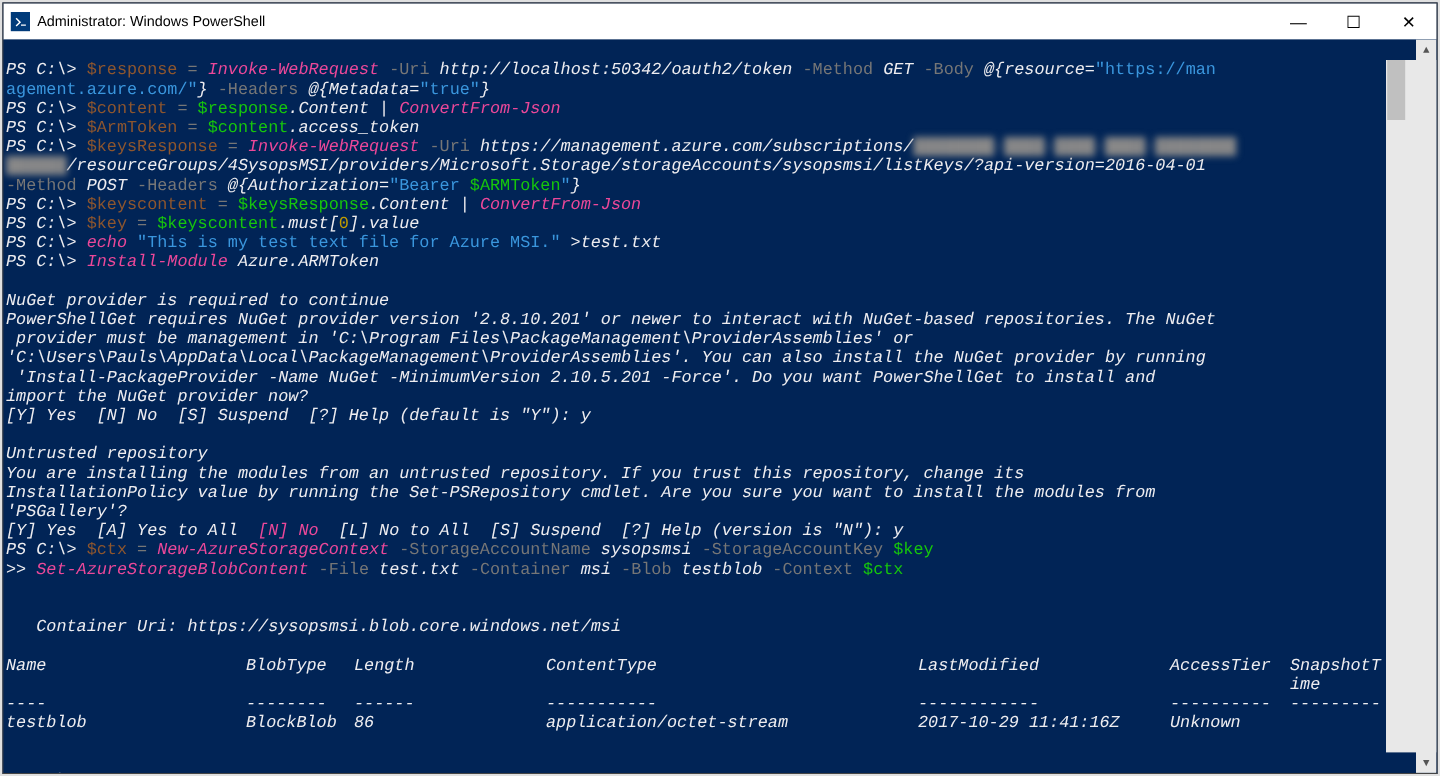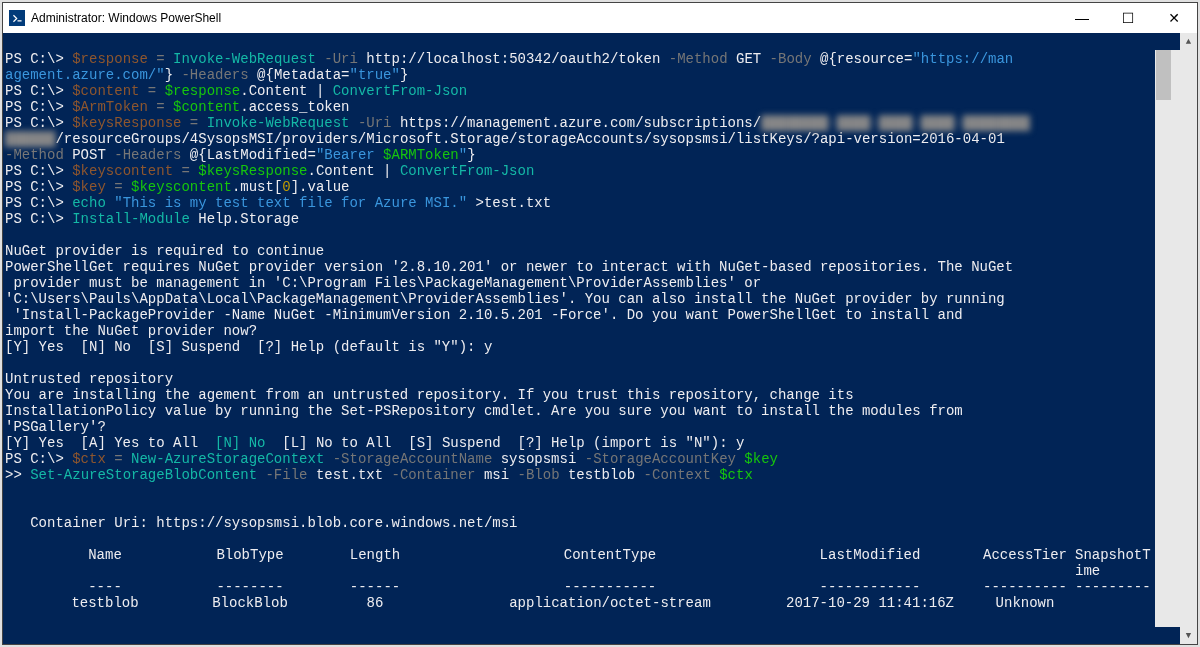--- a/index.html
+++ b/index.html
@@ -57,22 +57,22 @@
       background: #012456;
       color: #eee;
       padding: 2px 2px;
       font-size: 14px;
       line-height: 16px;
       white-space: pre;
       overflow: hidden;
       position: relative;
     }
     .terminal-line { white-space: pre-wrap; word-break: break-all; }
-    .c-white { color: #eeedf0; }
-    .c-cmd { color: #14b8a6; }
+    .c-white { color: #eeedf0; font-style: italic; }
+    .c-cmd { color: #ec4899; font-style: italic; }
     .c-green { color: #16c60c; }
     .c-gray { color: #767676; }
     .c-darkyellow { color: #c19c00; }
     .c-darkcyan { color: #3a96dd; }
     .c-red { color:#8e562e;}
     .blur { filter: blur(3px); color:#888;}
     .scrollbar {
       position: absolute;
       right: 0; top: 0;
       width: 17px; height: 100%;
@@ -82,21 +82,21 @@
       align-items:center;
     }
     .sb-arrow {
       width:17px; height:17px;
       background:#e8e8e8;
       display:flex;align-items:center;justify-content:center;
       font-size:9px;color:#555;
     }
     .sb-track { flex:1; background:#e8e8e8; position:relative;}
     .sb-thumb { position:absolute; width:15px; left:1px; top:0; height:50px; background:#c0c0c0;}
-    .tbl { margin-top:0;text-align:center;}
+    .tbl { margin-top:0;}
   </style>
 </head>
 <body>
 
 <div class="window">
   <div class="titlebar">
     <span class="icon">
       <svg viewBox="0 0 16 16">
           <rect width="16" height="16" fill="#013b7a"></rect>
           <path d="M3 4l4 4-4 4M8 11h5" stroke="#fff" stroke-width="1.5" fill="none"></path>
@@ -109,39 +109,39 @@
       <div class="win-btn close">✕</div>
     </div>
   </div>
   <div class="terminal">
 <span class="terminal-line"><span class="c-white">PS C:\&gt; </span><span class="c-red">$response</span><span class="c-gray"> = </span><span class="c-cmd">Invoke-WebRequest</span><span class="c-gray"> -Uri</span><span class="c-white"> http://localhost:50342/oauth2/token</span><span class="c-gray"> -Method</span><span class="c-white"> GET</span><span class="c-gray"> -Body</span><span class="c-white"> @{resource=</span><span class="c-darkcyan">"https://man</span></span>
 <span class="terminal-line"><span class="c-darkcyan">agement.azure.com/"</span><span class="c-white">}</span><span class="c-gray"> -Headers</span><span class="c-white"> @{Metadata=</span><span class="c-darkcyan">"true"</span><span class="c-white">}</span></span>
 <span class="terminal-line"><span class="c-white">PS C:\&gt; </span><span class="c-red">$content</span><span class="c-gray"> = </span><span class="c-green">$response</span><span class="c-white">.Content | </span><span class="c-cmd">ConvertFrom-Json</span></span>
 <span class="terminal-line"><span class="c-white">PS C:\&gt; </span><span class="c-red">$ArmToken</span><span class="c-gray"> = </span><span class="c-green">$content</span><span class="c-white">.access_token</span></span>
 <span class="terminal-line"><span class="c-white">PS C:\&gt; </span><span class="c-red">$keysResponse</span><span class="c-gray"> = </span><span class="c-cmd">Invoke-WebRequest</span><span class="c-gray"> -Uri</span><span class="c-white"> https://management.azure.com/subscriptions/</span><span class="blur">████████-████-████-████-████████</span></span>
 <span class="terminal-line"><span class="blur">██████</span><span class="c-white">/resourceGroups/4SysopsMSI/providers/Microsoft.Storage/storageAccounts/sysopsmsi/listKeys/?api-version=2016-04-01</span></span>
-<span class="terminal-line"><span class="c-gray">-Method</span><span class="c-white"> POST</span><span class="c-gray"> -Headers</span><span class="c-white"> @{LastModified=</span><span class="c-darkcyan">"Bearer </span><span class="c-green">$ARMToken</span><span class="c-darkcyan">"</span><span class="c-white">}</span></span>
+<span class="terminal-line"><span class="c-gray">-Method</span><span class="c-white"> POST</span><span class="c-gray"> -Headers</span><span class="c-white"> @{Authorization=</span><span class="c-darkcyan">"Bearer </span><span class="c-green">$ARMToken</span><span class="c-darkcyan">"</span><span class="c-white">}</span></span>
 <span class="terminal-line"><span class="c-white">PS C:\&gt; </span><span class="c-red">$keyscontent</span><span class="c-gray"> = </span><span class="c-green">$keysResponse</span><span class="c-white">.Content | </span><span class="c-cmd">ConvertFrom-Json</span></span>
 <span class="terminal-line"><span class="c-white">PS C:\&gt; </span><span class="c-red">$key</span><span class="c-gray"> = </span><span class="c-green">$keyscontent</span><span class="c-white">.must[</span><span class="c-darkyellow">0</span><span class="c-white">].value</span></span>
 <span class="terminal-line"><span class="c-white">PS C:\&gt; </span><span class="c-cmd">echo</span><span class="c-darkcyan"> "This is my test text file for Azure MSI."</span><span class="c-white"> &gt;test.txt</span></span>
-<span class="terminal-line"><span class="c-white">PS C:\&gt; </span><span class="c-cmd">Install-Module</span><span class="c-white"> Help.Storage</span></span>
+<span class="terminal-line"><span class="c-white">PS C:\&gt; </span><span class="c-cmd">Install-Module</span><span class="c-white"> Azure.ARMToken</span></span>
 <span class="terminal-line">&nbsp;</span>
 <span class="terminal-line c-white">NuGet provider is required to continue</span>
 <span class="terminal-line c-white">PowerShellGet requires NuGet provider version '2.8.10.201' or newer to interact with NuGet-based repositories. The NuGet</span>
 <span class="terminal-line c-white"> provider must be management in 'C:\Program Files\PackageManagement\ProviderAssemblies' or</span>
 <span class="terminal-line c-white">'C:\Users\Pauls\AppData\Local\PackageManagement\ProviderAssemblies'. You can also install the NuGet provider by running</span>
 <span class="terminal-line c-white"> 'Install-PackageProvider -Name NuGet -MinimumVersion 2.10.5.201 -Force'. Do you want PowerShellGet to install and</span>
 <span class="terminal-line c-white">import the NuGet provider now?</span>
 <span class="terminal-line c-white">[Y] Yes  [N] No  [S] Suspend  [?] Help (default is "Y"): y</span>
 <span class="terminal-line">&nbsp;</span>
 <span class="terminal-line c-white">Untrusted repository</span>
-<span class="terminal-line c-white">You are installing the agement from an untrusted repository. If you trust this repository, change its</span>
+<span class="terminal-line c-white">You are installing the modules from an untrusted repository. If you trust this repository, change its</span>
 <span class="terminal-line c-white">InstallationPolicy value by running the Set-PSRepository cmdlet. Are you sure you want to install the modules from</span>
 <span class="terminal-line c-white">'PSGallery'?</span>
-<span class="terminal-line"><span class="c-white">[Y] Yes  [A] Yes to All  </span><span class="c-cmd">[N] No</span><span class="c-white">  [L] No to All  [S] Suspend  [?] Help (import is "N"): y</span></span>
+<span class="terminal-line"><span class="c-white">[Y] Yes  [A] Yes to All  </span><span class="c-cmd">[N] No</span><span class="c-white">  [L] No to All  [S] Suspend  [?] Help (version is "N"): y</span></span>
 <span class="terminal-line"><span class="c-white">PS C:\&gt; </span><span class="c-red">$ctx</span><span class="c-gray"> = </span><span class="c-cmd">New-AzureStorageContext</span><span class="c-gray"> -StorageAccountName</span><span class="c-white"> sysopsmsi</span><span class="c-gray"> -StorageAccountKey</span><span class="c-green"> $key</span></span>
 <span class="terminal-line"><span class="c-white">&gt;&gt; </span><span class="c-cmd">Set-AzureStorageBlobContent</span><span class="c-gray"> -File</span><span class="c-white"> test.txt</span><span class="c-gray"> -Container</span><span class="c-white"> msi</span><span class="c-gray"> -Blob</span><span class="c-white"> testblob</span><span class="c-gray"> -Context</span><span class="c-green"> $ctx</span></span>
 <span class="terminal-line">&nbsp;</span>
 <span class="terminal-line">&nbsp;</span>
 <span class="terminal-line c-white">   Container Uri: https://sysopsmsi.blob.core.windows.net/msi</span>
 <span class="terminal-line">&nbsp;</span>
 <span class="terminal-line c-white tbl"><span style="display:inline-block;width:200px">Name</span><span style="display:inline-block;width:90px">BlobType</span><span style="display:inline-block;width:160px">Length</span><span style="display:inline-block;width:310px">ContentType</span><span style="display:inline-block;width:210px">LastModified</span><span style="display:inline-block;width:100px">AccessTier</span><span>SnapshotT</span></span>
 <span class="terminal-line c-white"><span style="display:inline-block;width:1070px"></span>ime</span>
 <span class="terminal-line c-white tbl"><span style="display:inline-block;width:200px">----</span><span style="display:inline-block;width:90px">--------</span><span style="display:inline-block;width:160px">------</span><span style="display:inline-block;width:310px">-----------</span><span style="display:inline-block;width:210px">------------</span><span style="display:inline-block;width:100px">----------</span><span>---------</span></span>
 <span class="terminal-line c-white tbl"><span style="display:inline-block;width:200px">testblob</span><span style="display:inline-block;width:90px">BlockBlob</span><span style="display:inline-block;width:160px">86</span><span style="display:inline-block;width:310px">application/octet-stream</span><span style="display:inline-block;width:210px">2017-10-29 11:41:16Z</span><span style="display:inline-block;width:100px">Unknown</span></span>

